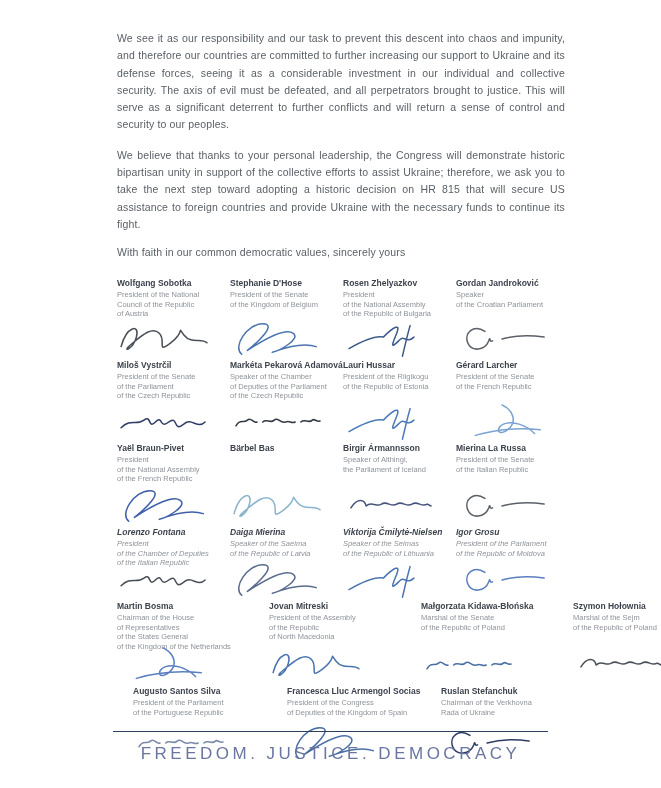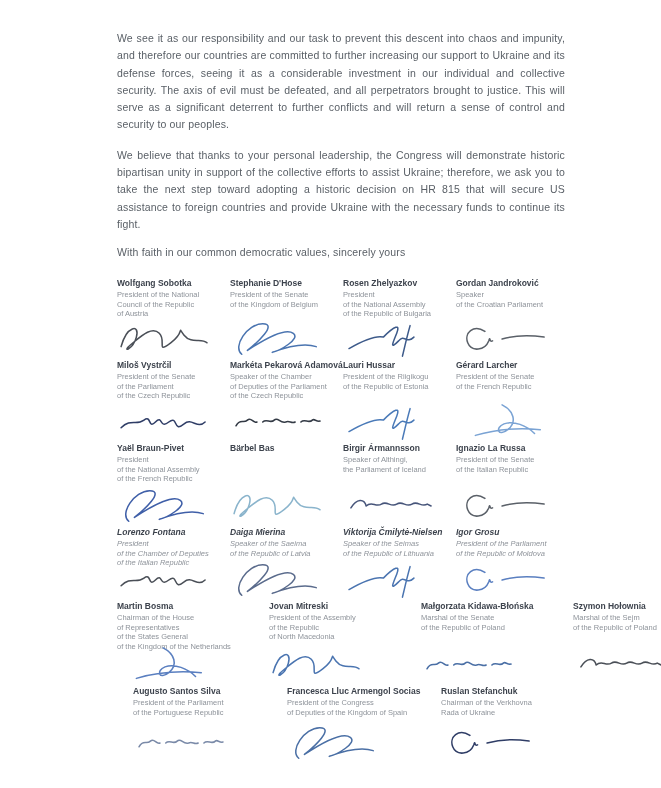--- a/index.html
+++ b/index.html
@@ -153,21 +153,21 @@
   <div class="cell">
     <div class="sname">Birgir Ármannsson</div>
     <div class="stitle">Speaker of Althingi,
 the Parliament of Iceland</div>
     <svg class="sig" viewBox="0 0 100 44">
       <path fill="none" stroke-width="1.6" stroke-linecap="round" stroke-linejoin="round" d="M8 24 C14 14 22 14 24 22 C30 16 34 24 40 20 C46 16 50 24 56 20 C62 16 66 24 72 20 C78 16 82 24 88 20 L92 22" stroke="#47557a"></path>
     </svg>
   </div>
 
   <div class="cell">
-    <div class="sname">Ignazio La Russa</div>
+    <div class="sname">Mierina La Russa</div>
     <div class="stitle">President of the Senate
 of the Italian Republic</div>
     <svg class="sig" viewBox="0 0 100 44">
       <path fill="none" stroke-width="1.6" stroke-linecap="round" stroke-linejoin="round" d="M30 14 C18 6 8 16 12 26 C16 36 30 34 34 24 C36 18 34 26 38 24 M48 22 C62 18 78 18 92 20" stroke="#5a6068"></path>
     </svg>
   </div>
 </div>
         <div class="srow">
   <div class="cell">
     <div class="sname">Lorenzo Fontana</div>
@@ -269,13 +269,17 @@
     <div class="sname">Ruslan Stefanchuk</div>
     <div class="stitle">Chairman of the Verkhovna
 Rada of Ukraine</div>
     <svg class="sig" viewBox="0 0 100 44">
       <path fill="none" stroke-width="1.6" stroke-linecap="round" stroke-linejoin="round" d="M30 14 C18 6 8 16 12 26 C16 36 30 34 34 24 C36 18 34 26 38 24 M48 22 C62 18 78 18 92 20" stroke="#2f3d66"></path>
     </svg>
   </div>
 </div>
       </div>
   </div>
+  <div class="footer">
+    <div class="rule" style="border-top-color: rgb(45, 62, 95);"></div>
+    <div class="motto" style="color: rgb(106, 118, 160);">FREEDOM. JUSTICE. DEMOCRACY</div>
+  </div>
 </div>
 
 </body></html>

